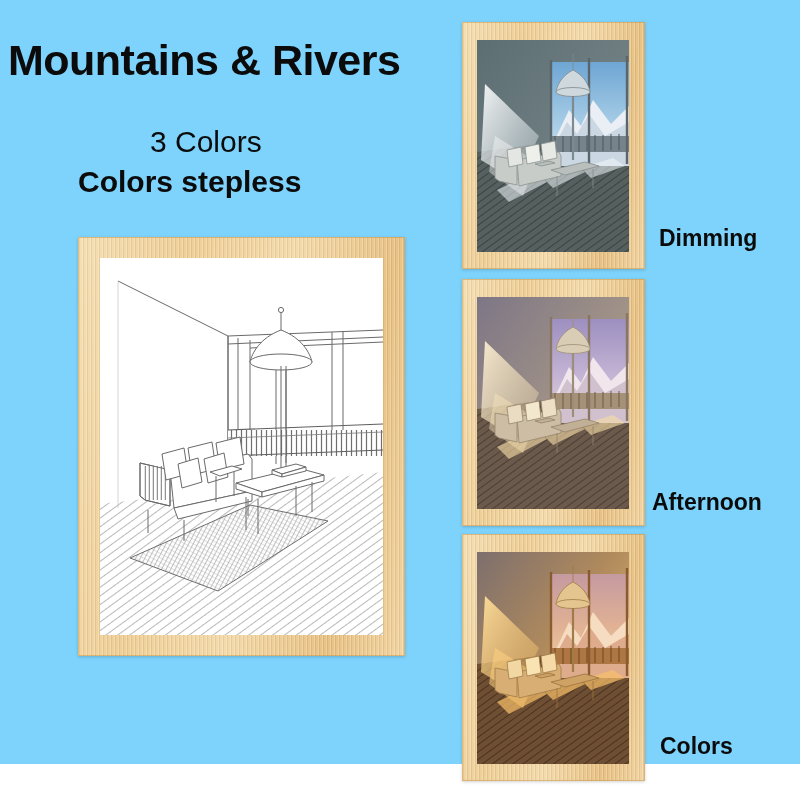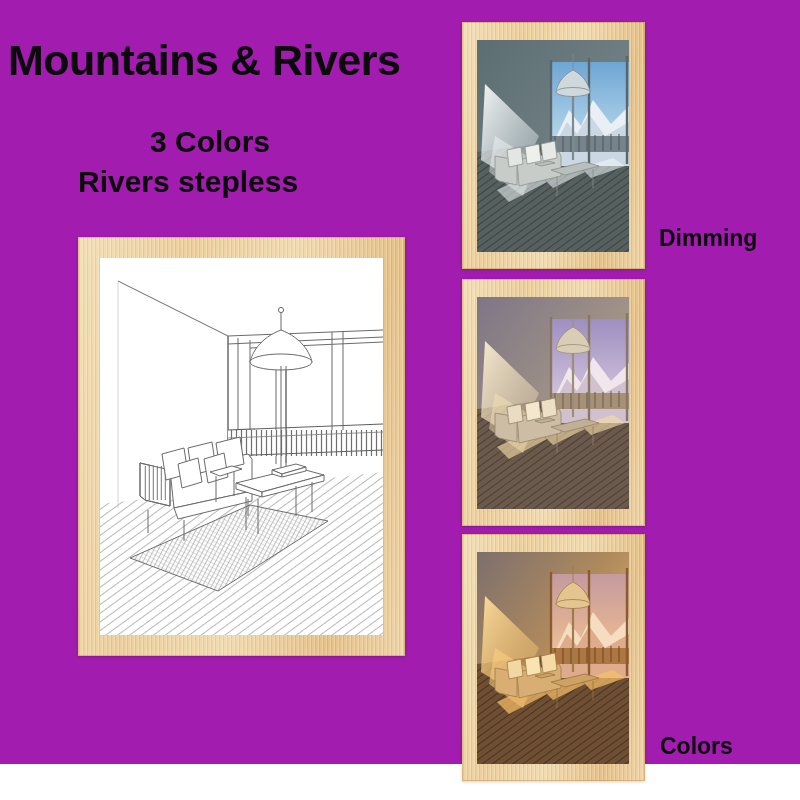--- a/index.html
+++ b/index.html
@@ -2,31 +2,31 @@
 <html><head>
 <meta charset="utf-8">
 <style>
   * { box-sizing: border-box; margin: 0; padding: 0; }
   html, body {
     width: 800px; height: 800px;
     background: #ffffff;
     font-family: "Liberation Sans", sans-serif;
     overflow: hidden;
   }
-  #stage { position: relative; width: 800px; height: 764px; background: #a21caf; }
+  #stage { position: relative; width: 800px; height: 764px; background: #7dd3fc; }
 
   
   .title {
     position: absolute; left: 8px; top: 36px;
     font-size: 43px; font-weight: bold; color: #0b0b0b;
     letter-spacing: -0.5px; white-space: nowrap;
   }
   .sub1 {
     position: absolute; left: 150px; top: 125px;
-    font-size: 30px; font-weight: bold; color: #0b0b0b; white-space: nowrap;
+    font-size: 30px; font-weight: normal; color: #0b0b0b; white-space: nowrap;
   }
   .sub2 {
     position: absolute; left: 78px; top: 165px;
     font-size: 30px; font-weight: bold; color: #0b0b0b; white-space: nowrap;
   }
 
   
   .caption {
     position: absolute; font-size: 23px; font-weight: bold;
     color: #0b0b0b; white-space: nowrap;
@@ -69,21 +69,21 @@
 
   svg { display: block; width: 100%; height: 100%; }
 </style>
 </head>
 <body>
 
 <div id="stage">
 
   <div class="title">Mountains &amp; Rivers</div>
   <div class="sub1">3 Colors</div>
-  <div class="sub2">Rivers stepless</div>
+  <div class="sub2">Colors stepless</div>
 
   <div class="frame frame-main"></div>
   <div class="mat mat-main">
     <svg viewBox="0 0 283 377" preserveAspectRatio="none">
       <defs>
         <pattern id="rugTex" width="4" height="4" patternUnits="userSpaceOnUse" patternTransform="rotate(28)">
           <rect width="4" height="4" fill="#fff"></rect>
           <path d="M0 0 L0 4" stroke="#8d8d8d" stroke-width="1.1"></path>
           <path d="M0 0 L4 0" stroke="#a8a8a8" stroke-width="0.7"></path>
         </pattern>
@@ -339,20 +339,21 @@
         <path d="M64 104 L78 101 L80 118 L66 121 Z" fill="#ecdfc6"></path>
       </g>
       <g fill="#c2b096" stroke="#94836c" stroke-width="0.8">
         <path d="M74 130 L108 122 L122 126 L88 135 Z"></path>
         <path d="M80 136 L80 156"></path>
           <path d="M116 129 L116 148"></path>
         <path d="M58 124 L72 121 L78 123 L64 126 Z"></path>
       </g>
     </svg>
   </div>
+  <div class="caption cap-afternoon">Afternoon</div>
 
   <div class="frame frame-sm f-sunset"></div>
   <div class="mat mat-sm m-sunset">
     <svg viewBox="0 0 152 212" preserveAspectRatio="none">
       <defs>
         <linearGradient id="sSky" x1="0" y1="0" x2="0" y2="1">
           <stop offset="0%" stop-color="#c59aa0"></stop>
           <stop offset="50%" stop-color="#e0b194"></stop>
           <stop offset="100%" stop-color="#f3d3a4"></stop>
         </linearGradient>

